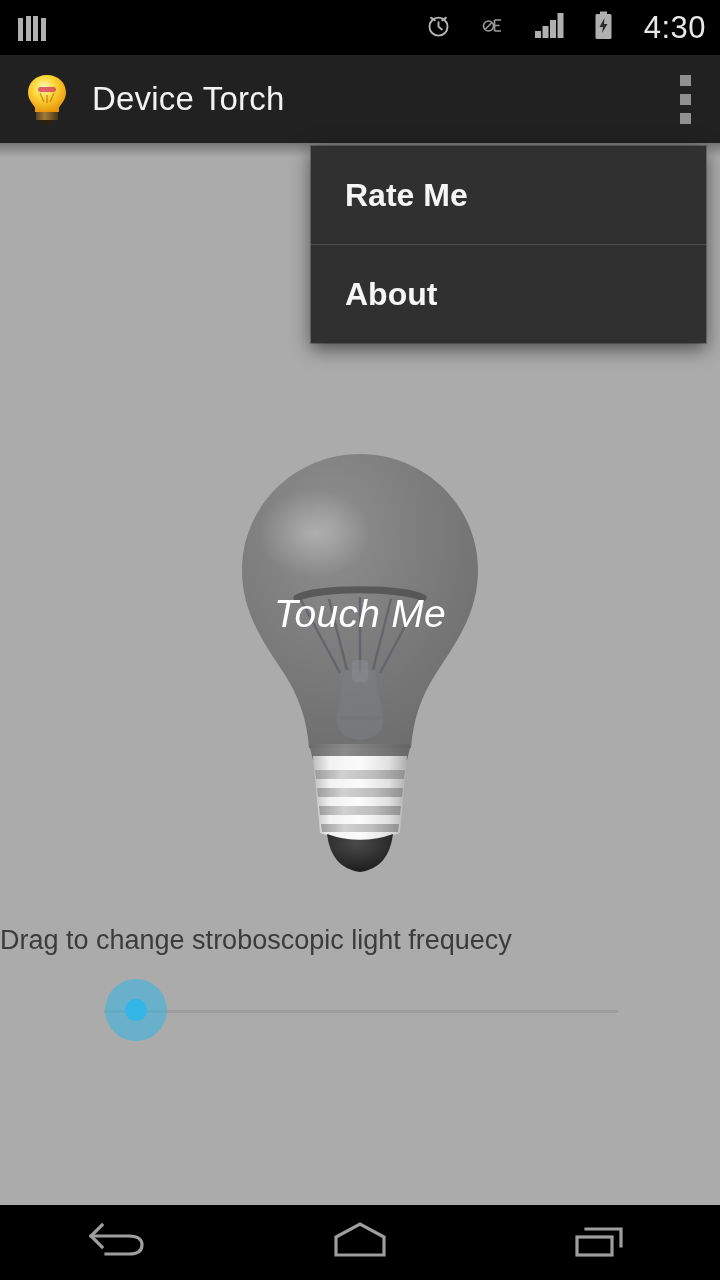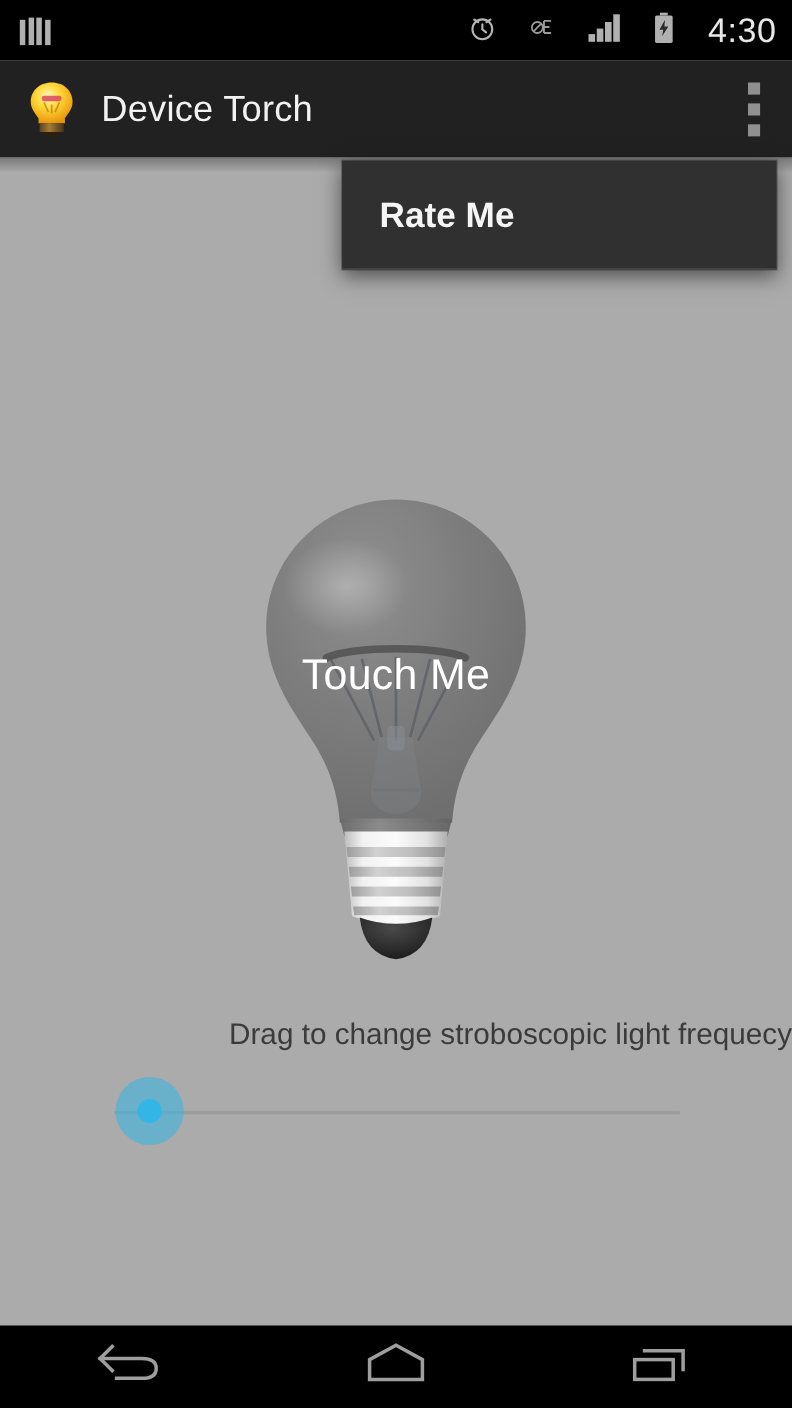--- a/index.html
+++ b/index.html
@@ -94,26 +94,27 @@
     width:282px; height:435px;
     cursor:pointer;
   }
   #bulb-svg { display:block; width:282px; height:435px; }
   #touch-me-label {
     position:absolute; left:0; top:144px; width:282px;
     text-align:center;
     color:#ffffff; font-size:39px; font-weight:400;
     letter-spacing:0.3px;
     pointer-events:none;
+    font-style:italic;
   }
 
   
   #slider-hint {
     position:absolute; left:0; top:782px; width:720px;
-    text-align:right;
+    text-align:left;
     color:#3b3b3b; font-size:27px; font-weight:400;
   }
   #slider-row {
     position:absolute; left:0; top:828px; width:720px; height:80px;
   }
   #slider-track {
     position:absolute; left:104px; top:39px;
     width:514px; height:3px;
     background:#9d9d9d;
   }
@@ -332,15 +333,18 @@
         </svg>
       </span>
     </div>
   </div>
 
   <div id="overflow-menu">
     <div class="menu-item">
       <span>Rate Me</span>
     </div>
     <div class="menu-sep"></div>
+    <div class="menu-item">
+      <span>About</span>
+    </div>
   </div>
 
 </div>
 
 </body></html>

